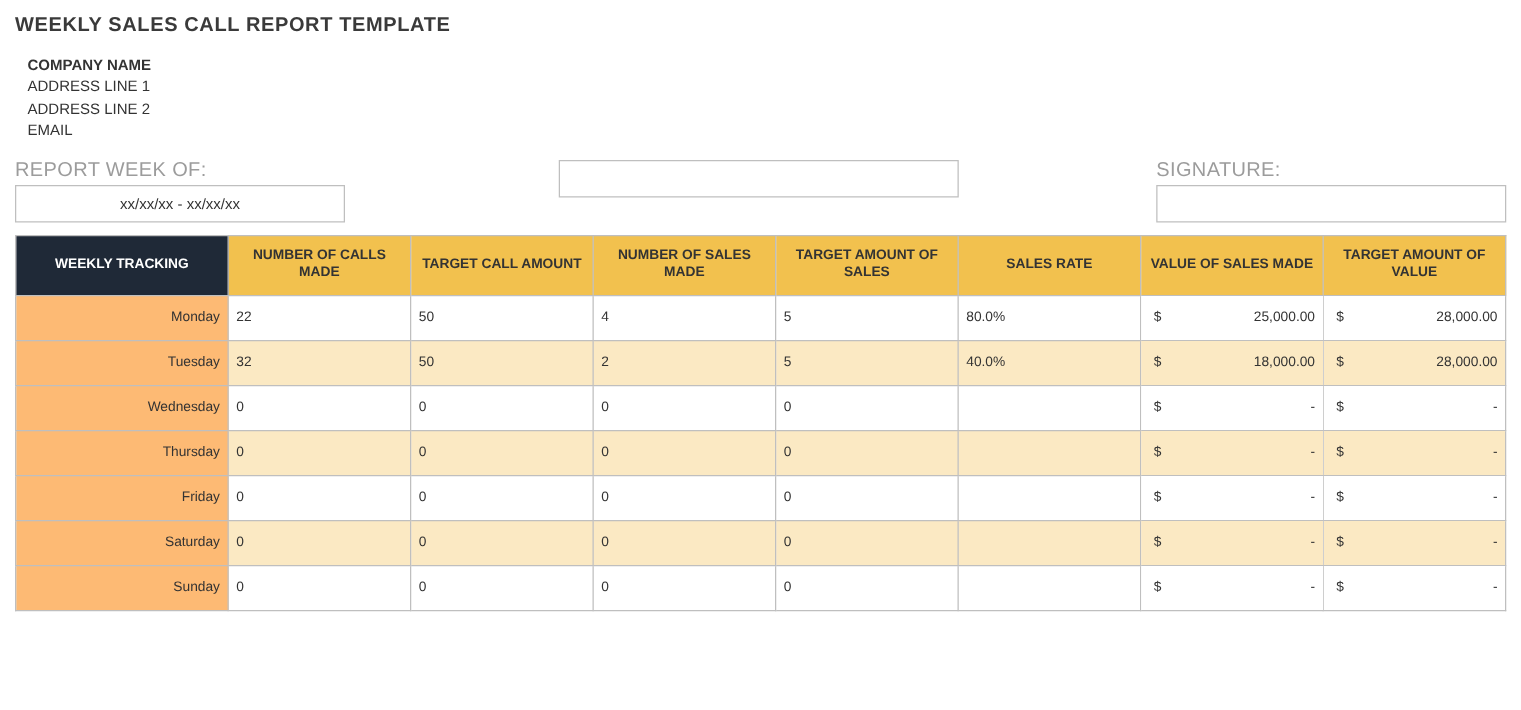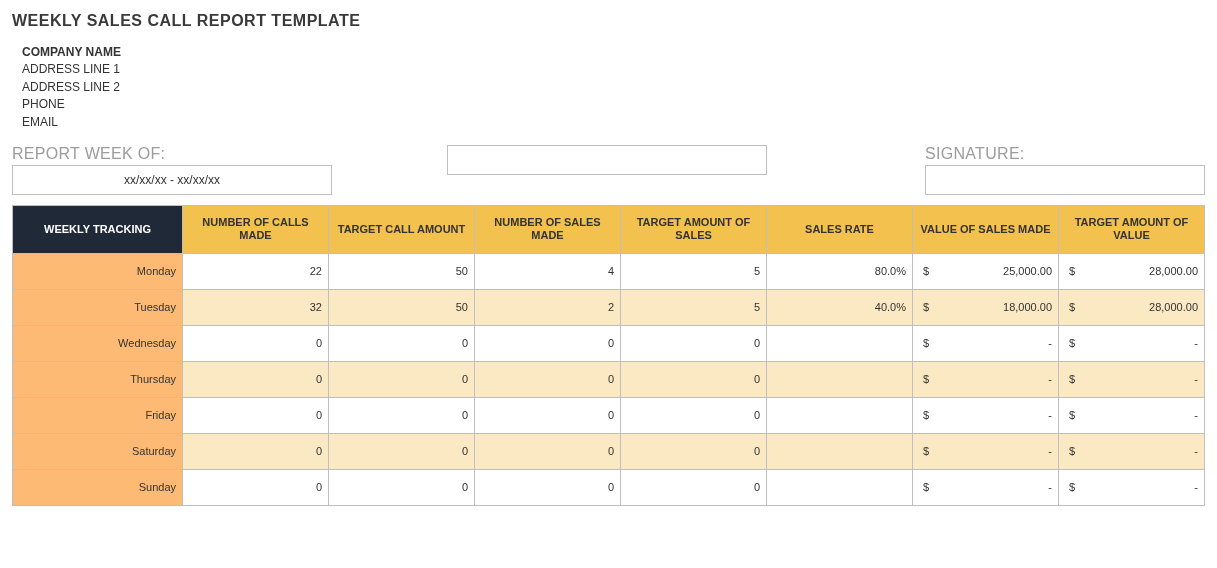--- a/index.html
+++ b/index.html
@@ -36,21 +36,21 @@
   .meta-input {
     border: 1px solid #bfbfbf;
     height: 30px;
     background: #fff;
     display: flex;
     align-items: center;
     justify-content: center;
     font-size: 12px;
     padding: 0 6px;
   }
-  .meta-input.left { justify-content: center; width: 320px; }
+  .meta-input.left { justify-content: center; width: 264px; }
   .meta-col-2 .meta-input { width: 320px; }
   .meta-col-3 .meta-input { width: 280px; }
 
   table.tracking {
     width: 100%;
     border-collapse: collapse;
     table-layout: fixed;
   }
   table.tracking th, table.tracking td {
     border: 1px solid #bfbfbf;
@@ -71,42 +71,41 @@
     width: 170px;
   }
   th.col-gold { background: #f2c14e; color: #333; }
   td.day-cell {
     background: #fdba74;
     text-align: right;
     padding-right: 12px;
   }
   tr.even td.data { background: #fff; }
   tr.odd td.data { background: #fbe9c3; }
-  td.data { text-align: right; padding-left: 8px; }
+  td.data { text-align: left; padding-left: 8px; }
   td.money {
     position: relative;
     text-align: right;
     padding-right: 12px;
     padding-left: 10px;
   }
   td.money .currency {
     position: absolute;
     left: 10px;
   }
 </style>
 </head>
 <body>
 
 <div class="title">WEEKLY SALES CALL REPORT TEMPLATE</div>
 
 <div class="company-block">
   <div class="company-name">COMPANY NAME</div>
   <div>ADDRESS LINE 1</div>
   <div>ADDRESS LINE 2</div>
-  <div>PHONE</div>
   <div>EMAIL</div>
 </div>
 
 <div class="meta-row">
   <div class="meta-col-1">
     <div class="meta-label">REPORT WEEK OF:</div>
     <div class="meta-input left">xx/xx/xx - xx/xx/xx</div>
   </div>
   <div class="meta-col-2">
     <div class="meta-input"></div>

